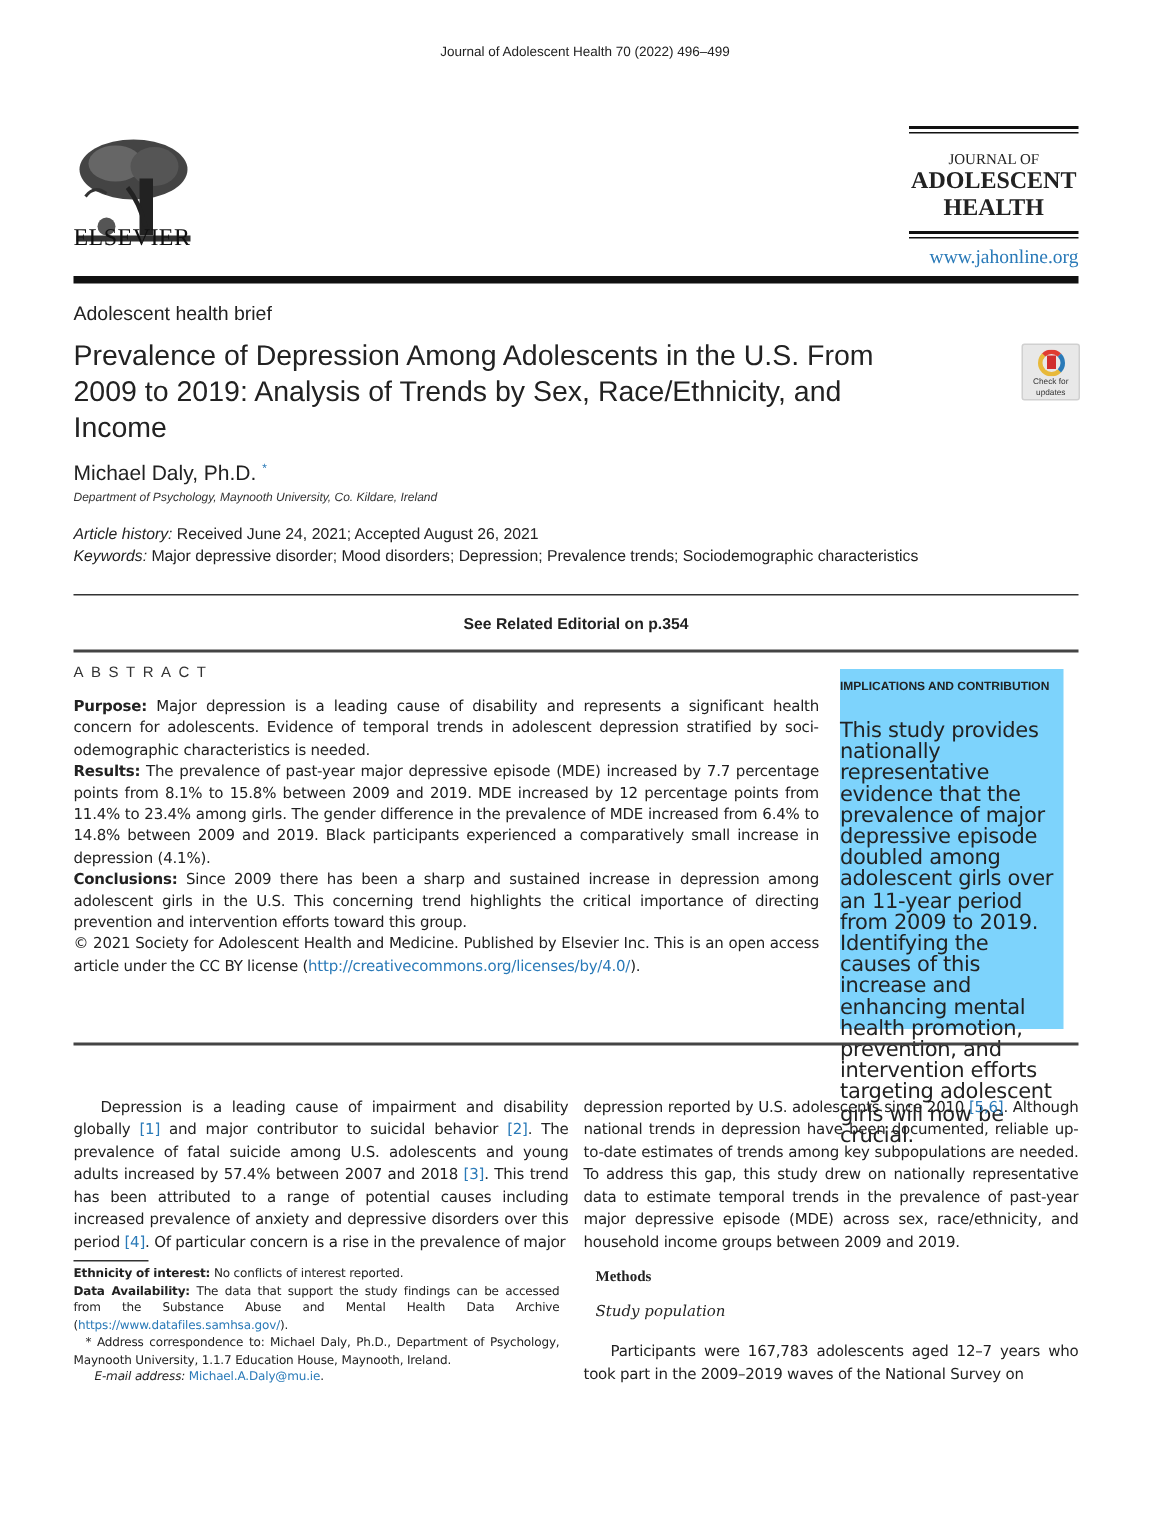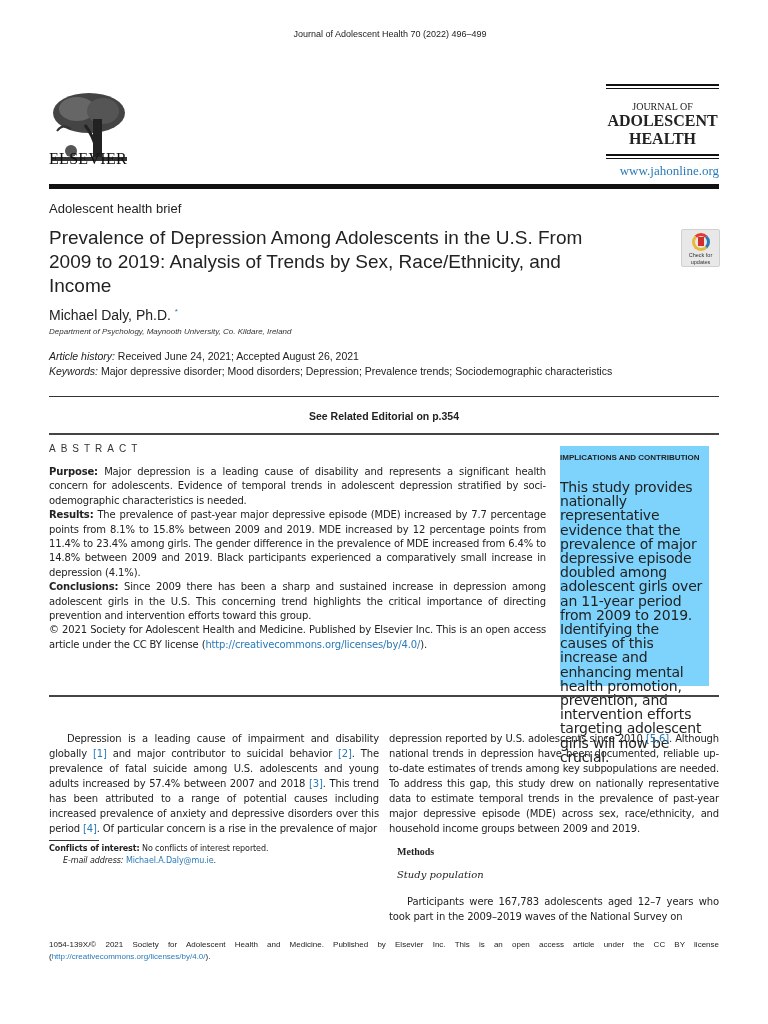--- a/index.html
+++ b/index.html
@@ -138,23 +138,24 @@
 </div>
 
 <div class="abs rule-thick" style="top:695px"></div>
 
 <div class="abs col col-left indent"><span>Depression is a leading cause of impairment and disability globally </span><a>[1]</a><span> and major contributor to suicidal behavior </span><a>[2]</a><span>. The prevalence of fatal suicide among U.S. adolescents and young adults increased by 57.4% between 2007 and 2018 </span><a>[3]</a><span>. This trend has been attributed to a range of potential causes including increased prevalence of anxiety and depressive disorders over this period </span><a>[4]</a><span>. Of particular concern is a rise in the prevalence of major</span></div>
 
 <div class="abs col col-right"><span>depression reported by U.S. adolescents since 2010 </span><a>[5,6]</a><span>. Although national trends in depression have been documented, reliable up-to-date estimates of trends among key subpopulations are needed. To address this gap, this study drew on nationally representative data to estimate temporal trends in the prevalence of past-year major depressive episode (MDE) across sex, race/ethnicity, and household income groups between 2009 and 2019.</span></div>
 
 <div class="abs fn-rule"></div>
 <div class="abs footnotes">
-  <div><b>Conflicts of interest:</b> <span>No conflicts of interest reported.</span></div>
+  <div><b>Ethnicity of interest:</b> <span>No conflicts of interest reported.</span></div>
+  <div><b>Data Availability:</b> <span>The data that support the study findings can be accessed from the Substance Abuse and Mental Health Data Archive (</span><a>https://www.datafiles.samhsa.gov/</a><span>).</span></div>
+  <div style="text-indent:8px"><span>*</span> <span>Address correspondence to: Michael Daly, Ph.D., Department of Psychology, Maynooth University, 1.1.7 Education House, Maynooth, Ireland.</span></div>
   <div style="padding-left:14px"><i>E-mail address:</i> <a>Michael.A.Daly@mu.ie</a><span>.</span></div>
 </div>
 
 <div class="abs methods-head">Methods</div>
 <div class="abs subhead">Study population</div>
 <div class="abs col col-right2 indent">Participants were 167,783 adolescents aged 12–7 years who took part in the 2009–2019 waves of the National Survey on</div>
 
 <div class="abs bottom-notes">
-  <div><span>1054-139X/© 2021 Society for Adolescent Health and Medicine. Published by Elsevier Inc. This is an open access article under the CC BY license (</span><a>http://creativecommons.org/licenses/by/4.0/</a><span>).</span></div>
 </div>
 
 </body></html>

